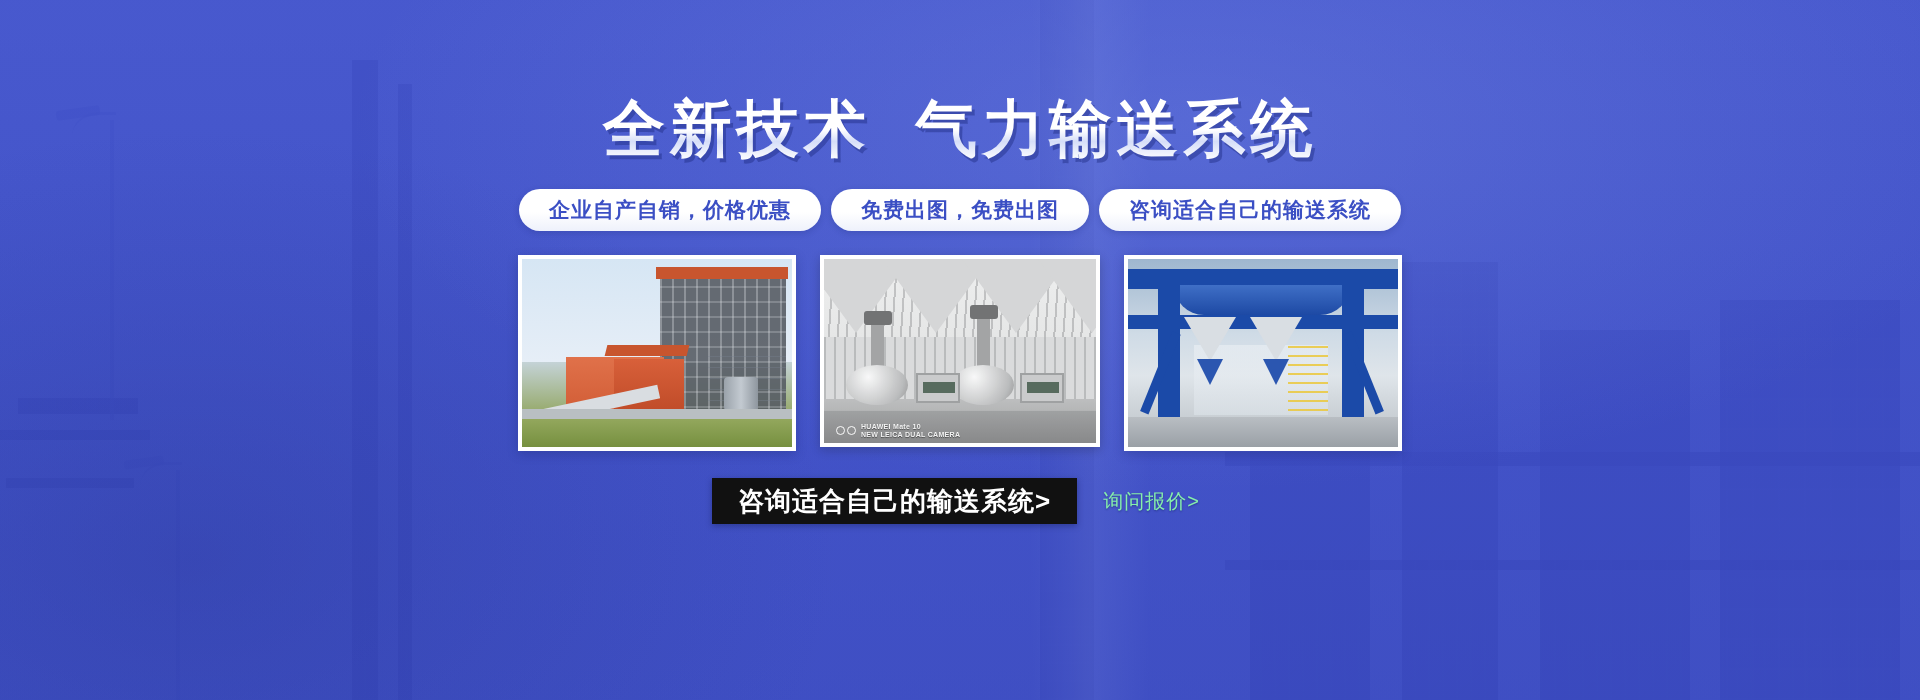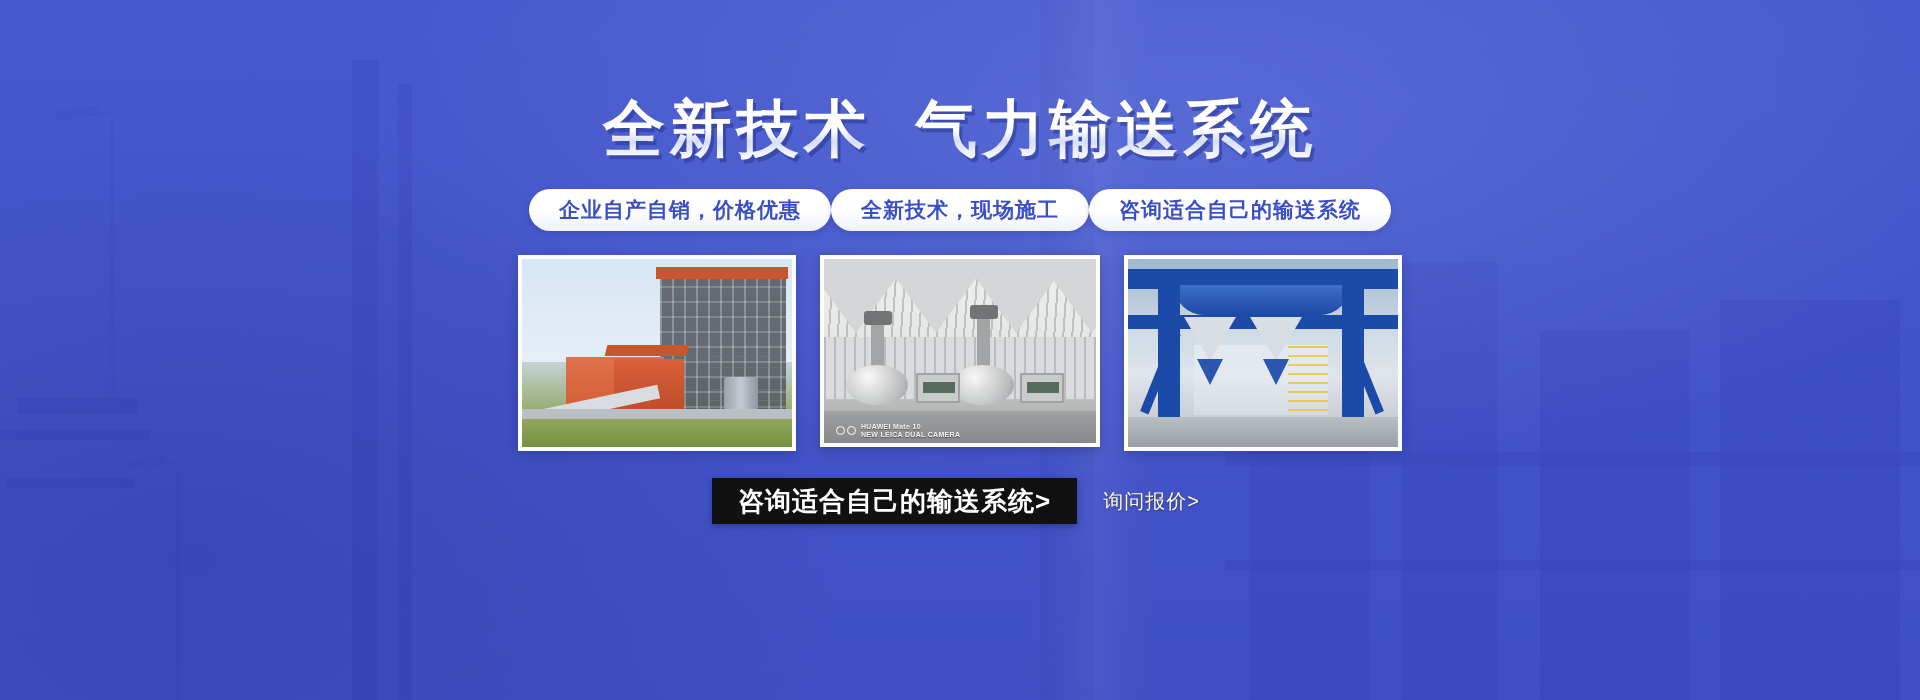--- a/index.html
+++ b/index.html
@@ -98,21 +98,21 @@
     -webkit-background-clip:text;
     background-clip:text;
     -webkit-text-fill-color:transparent;
     filter:drop-shadow(3px 4px 0 rgba(30,45,130,.45));
     white-space:pre;
   }
 
   .pill-row{
     position:absolute; left:0; right:0; top:189px;
     display:flex; justify-content:center; align-items:flex-end;
-    gap:0;
+    gap:10px;
   }
   .pill{
     height:42px;
     padding:0 30px;
     display:flex; align-items:center; justify-content:center;
     border-radius:21px;
     background:linear-gradient(180deg,#ffffff 0%,#ffffff 55%,#eef1fb 100%);
     color:#3b4fc4;
     font-size:21px;
     font-weight:bold;
@@ -301,21 +301,21 @@
     background:#111111;
     color:#ffffff;
     font-size:26px; font-weight:bold; letter-spacing:1px;
     white-space:nowrap;
     border:0; cursor:pointer;
     box-shadow:0 2px 6px rgba(10,18,60,.35);
   }
   .cta-secondary{
     height:46px; padding:0 8px;
     display:flex; align-items:center;
-    color:#fef9c3;
+    color:#86efac;
     font-size:20px; letter-spacing:1px;
     white-space:nowrap; text-decoration:none; cursor:pointer;
     text-shadow:0 1px 2px rgba(15,25,80,.45);
   }
 </style>
 </head>
 <body>
 
 <div class="banner">
 
@@ -362,21 +362,21 @@
 
   <div class="content">
 
     <h1 class="headline">全新技术  气力输送系统</h1>
 
     <div class="pill-row">
       <div class="pill">
         <span>企业自产自销，价格优惠</span>
       </div>
       <div class="pill">
-        <span>全新技术，现场施工</span>
+        <span>免费出图，免费出图</span>
       </div>
       <div class="pill">
         <span>咨询适合自己的输送系统</span>
       </div>
     </div>
 
     <div class="photos">
 
       <div class="photo p1">
         <div class="sky-haze"></div>

